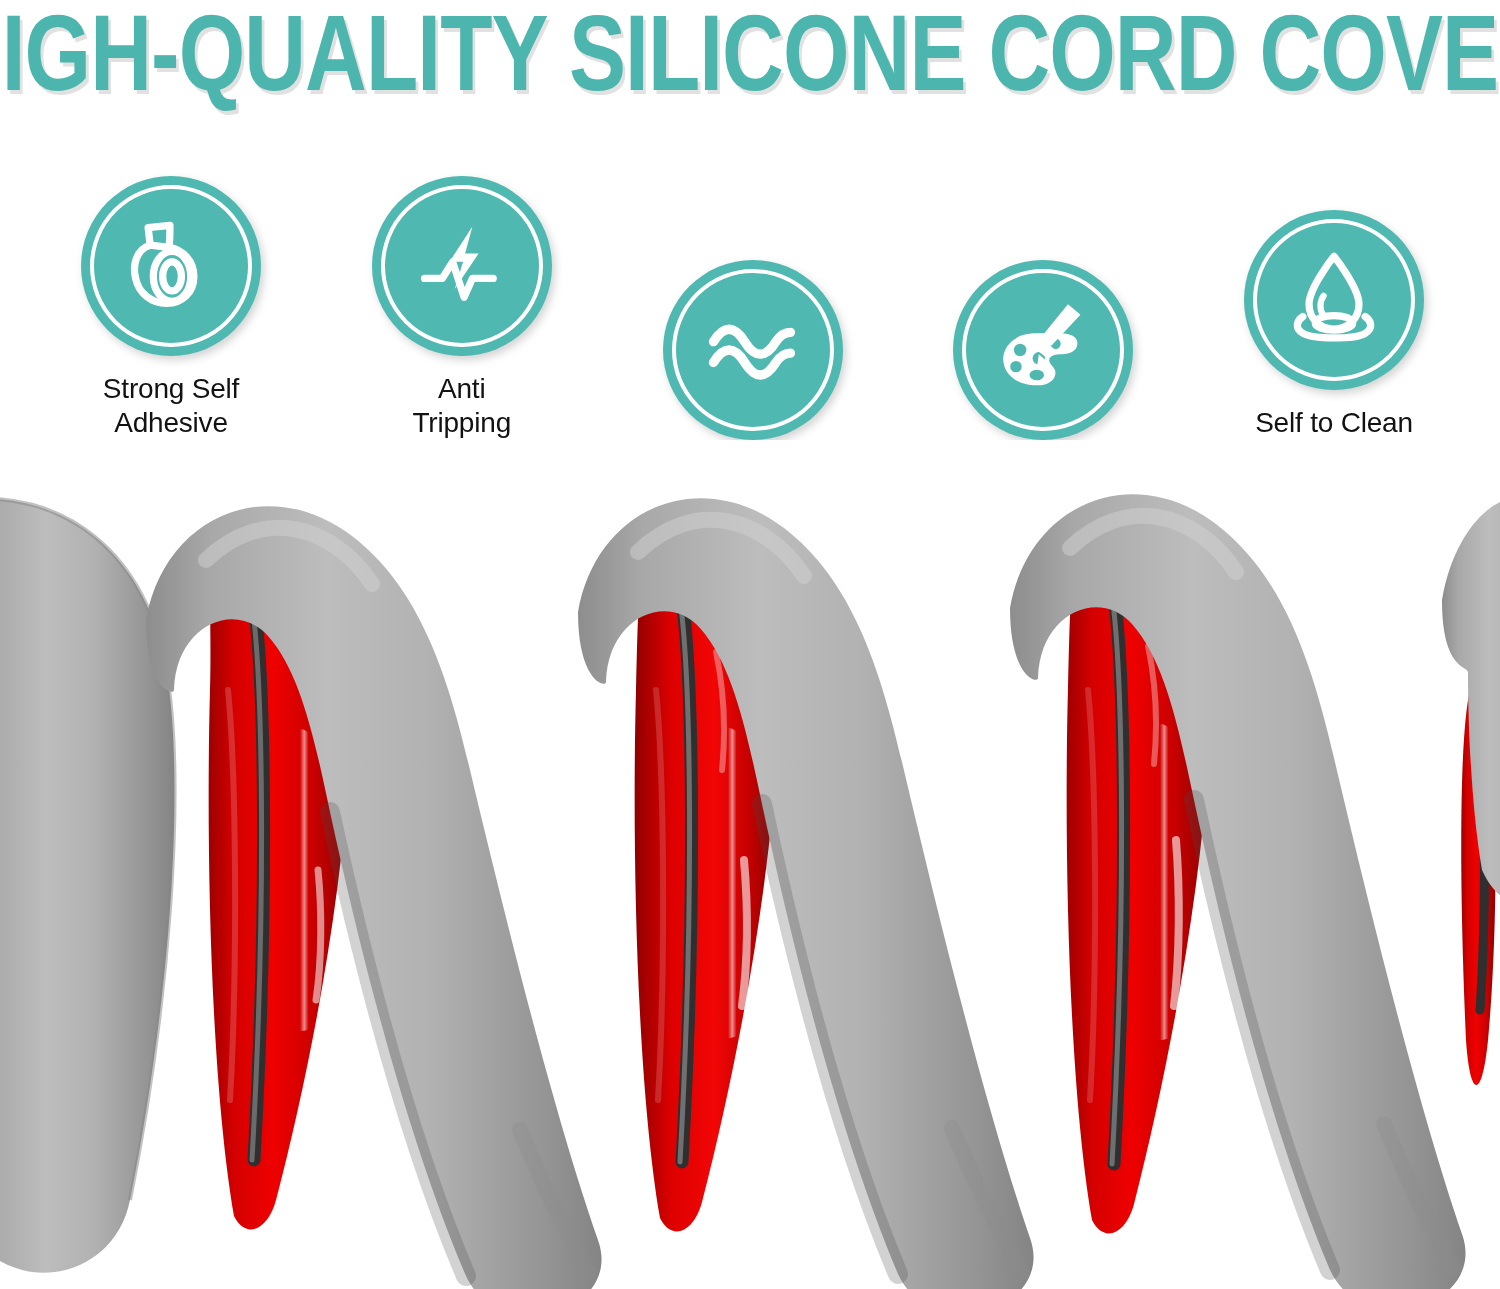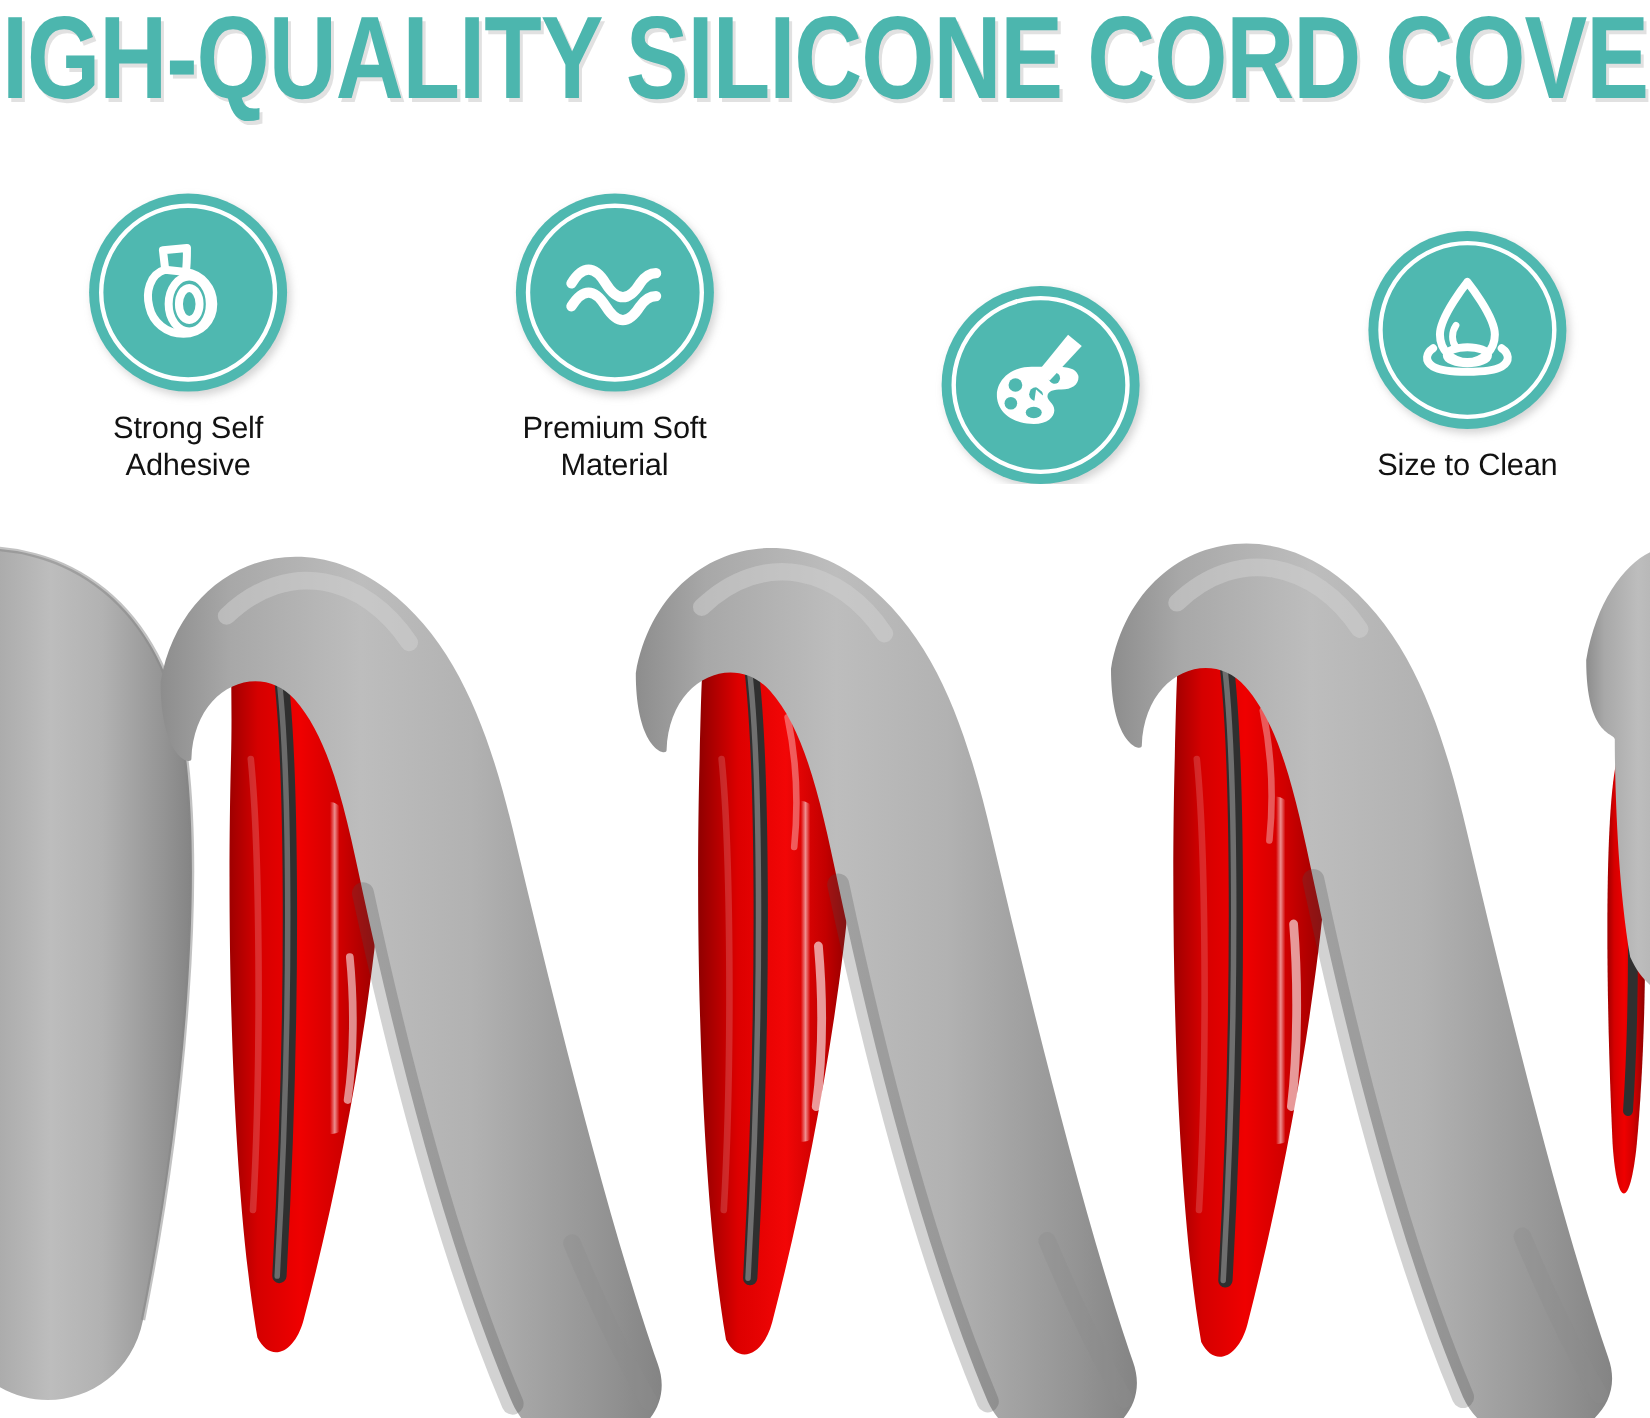--- a/index.html
+++ b/index.html
@@ -148,30 +148,40 @@
           <ellipse class="gl" cx="51" cy="60" rx="18" ry="24"></ellipse>
           <ellipse class="gl" cx="51" cy="60" rx="9" ry="14"></ellipse>
 
           <path class="gl" d="M30 30 L28 13 L49 11 C49 18 49 26 48 32"></path>
         </svg>
       </div>
       <div class="feature-label">Strong Self
 Adhesive</div>
     </div>
 
+    <div class="feature">
+      <div class="badge">
+        <svg viewBox="0 0 100 100">
+
+          <path class="gf" d="M60 12 L38 46 L51 46 L43 72 L66 38 L53 38 Z"></path>
+
+          <path class="gl" d="M14 62 L31 62 L41 46 L52 80 L60 62 L80 62"></path>
+        </svg>
+      </div>
+      <div class="feature-label">Anti
+Tripping</div>
+    </div>
 
     <div class="feature">
       <div class="badge">
         <svg viewBox="0 0 100 100">
           <path class="gl" style="stroke-width:9" d="M12 42 C22 26 32 26 42 42 C52 58 62 58 72 42 C76 36 80 33 86 33"></path>
           <path class="gl" style="stroke-width:9" d="M12 62 C22 46 32 46 42 62 C52 78 62 78 72 62 C76 56 80 53 86 53"></path>
         </svg>
       </div>
-      <div class="feature-label">Premium Soft
-Material</div>
     </div>
 
     <div class="feature">
       <div class="badge">
         <svg viewBox="0 0 100 100">
 
           <path class="gf" d="M42 34 C22 34 10 48 12 62 C14 76 28 84 44 84 C56 84 62 78 62 72
                                C62 66 56 64 56 60 C56 55 62 54 68 54 C78 54 84 49 83 42
                                C81 33 66 34 58 34 Z"></path>
 
@@ -197,21 +207,21 @@
         <svg viewBox="0 0 100 100">
 
           <path class="gl" style="stroke-width:7" d="M50 8 C50 8 26 38 26 54 C26 68 37 78 50 78 C63 78 74 68 74 54 C74 38 50 8 50 8 Z"></path>
 
           <path class="gl" style="stroke-width:6" d="M40 46 C36 52 36 60 40 65"></path>
 
           <ellipse class="gl" style="stroke-width:7" cx="50" cy="72" rx="18" ry="7"></ellipse>
           <path class="gl" style="stroke-width:7" d="M20 66 C14 70 12 77 20 82 C30 88 70 88 80 82 C88 77 86 70 80 66"></path>
         </svg>
       </div>
-      <div class="feature-label">Size to Clean</div>
+      <div class="feature-label">Self to Clean</div>
     </div>
 
   </div>
 
   <div class="product">
     <svg viewBox="0 0 1500 849" preserveAspectRatio="none">
       <defs>
 
         <linearGradient id="greyTube" x1="0" y1="0" x2="1" y2="0">
           <stop offset="0%" stop-color="#8d8d8d"></stop>

